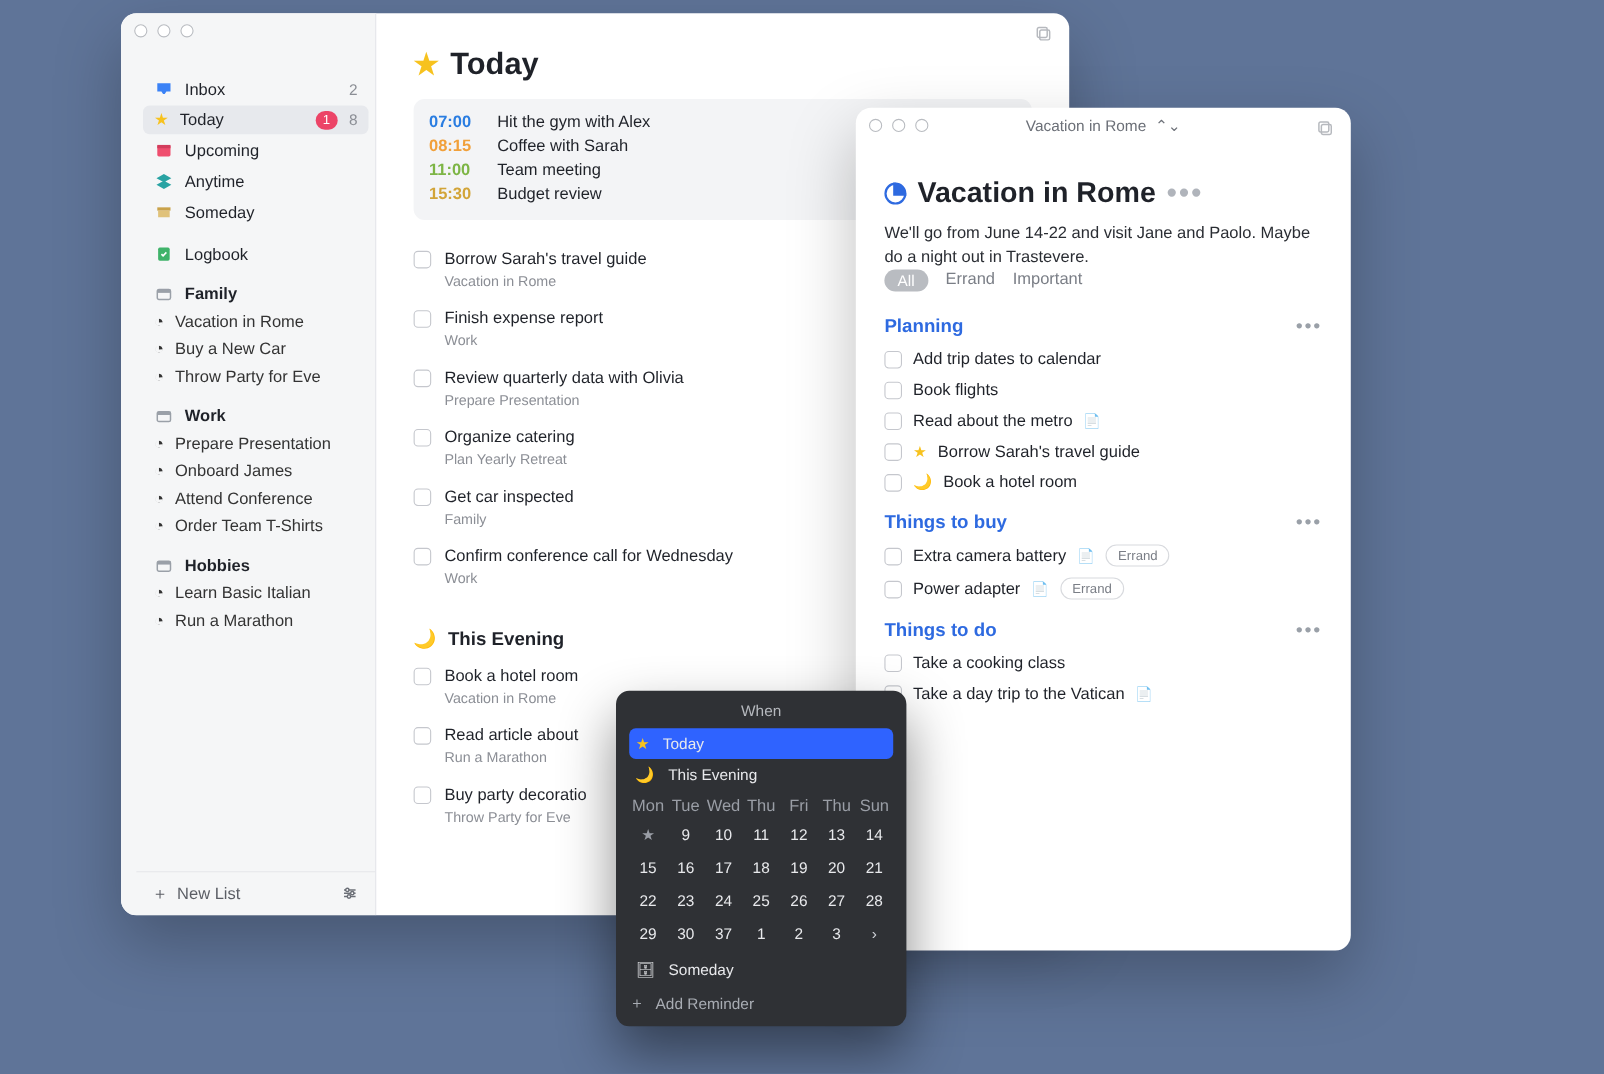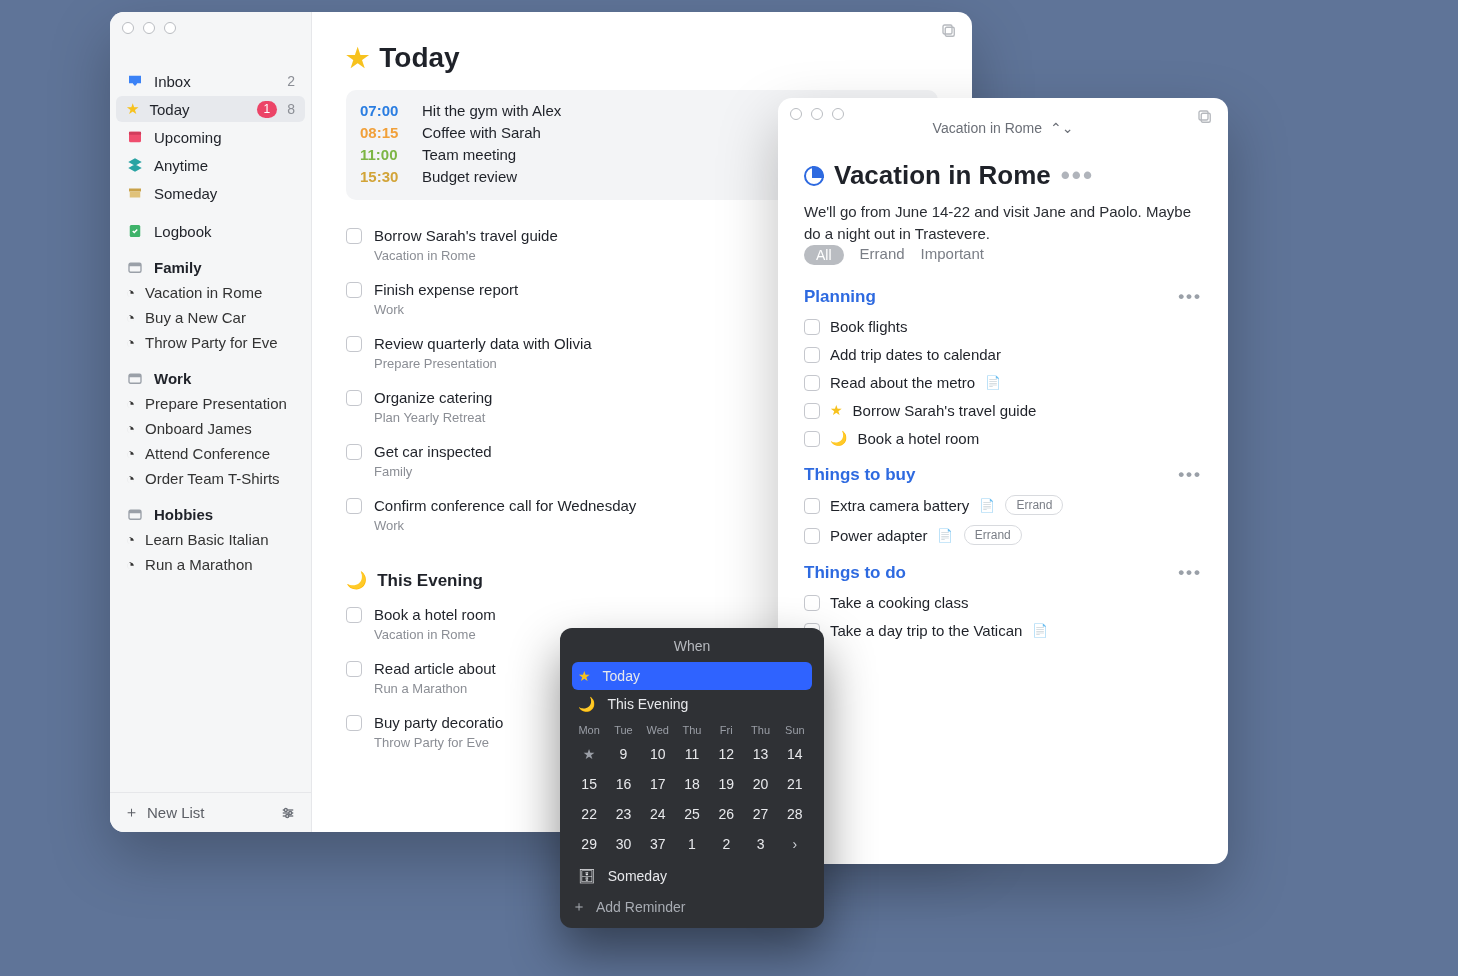--- a/index.html
+++ b/index.html
@@ -41,21 +41,21 @@
     border-radius: 14px;
     box-shadow: 0 25px 60px rgba(0,0,0,.25);
     overflow: hidden;
   }
   .traffic { position: absolute; top: 10px; left: 12px; display: flex; gap: 9px; }
   .dot { width: 12px; height: 12px; border-radius: 50%; border: 1px solid #b9bcc1; background: #fff; }
   .titlebar-right { position: absolute; top: 10px; right: 14px; color: #b6b9be; }
 
   
   #main { left: 110px; top: 12px; width: 862px; height: 820px; display: flex; }
-  .sidebar { width: 202px; background: var(--sidebar-bg); padding: 56px 0 0 0; border-right: 1px solid var(--border); display: flex; flex-direction: column; }
+  .sidebar { width: 232px; background: var(--sidebar-bg); padding: 56px 0 0 14px; border-right: 1px solid var(--border); display: flex; flex-direction: column; }
   .nav { display: flex; flex-direction: column; gap: 2px; padding: 0 6px; }
   .nav-item, .area-item, .project-item {
     display: flex; align-items: center; gap: 10px;
     padding: 4px 10px; border-radius: 6px; cursor: default;
   }
   .nav-item.selected { background: #e7e9ed; }
   .nav-item .label, .area-item .label, .project-item .label { flex: 1; white-space: nowrap; overflow: hidden; text-overflow: ellipsis; }
   .nav-item .count { color: var(--muted); font-size: 14px; }
   .badge-red { background: var(--red-badge); color: #fff; font-size: 12px; padding: 0 7px; border-radius: 9px; line-height: 17px; }
   .area-header { display:flex; align-items:center; gap:10px; padding: 14px 16px 4px 16px; font-weight: 600; }
@@ -82,21 +82,21 @@
   .task .txt { line-height: 20px; }
   .task .sub { color: var(--muted); font-size: 13px; }
 
   .section { margin-top: 34px; }
   .section-head { display:flex; align-items:center; gap:10px; font-weight:700; font-size:17px; color:#1f2229; }
   .section-head .moon { color: var(--moon); }
 
   
   #win2 { left: 778px; top: 98px; width: 450px; height: 766px; }
   #win2 .tb { height: 34px; }
-  #win2 .title-center { position:absolute; top:22px; left:0; right:0; text-align:center; color:#6b6f77; font-size:14px; }
+  #win2 .title-center { position:absolute; top:8px; left:0; right:0; text-align:center; color:#6b6f77; font-size:14px; }
   #win2 .title-center .chev { margin-left:4px; }
   #win2 .content { padding: 18px 26px; }
   #win2 h1 { display:flex; align-items:center; gap:10px; font-size:26px; font-weight:700; margin: 10px 0 10px; }
   .pie-icon { width:20px; height:20px; border-radius:50%; border:2px solid #2e6ae0; position:relative; }
   .pie-icon::after{ content:""; position:absolute; right:-2px; top:-2px; width:12px; height:12px; background:#2e6ae0; border-top-right-radius:12px; }
   .notes { color:#2a2d33; line-height:22px; }
   .filters { display:flex; gap:16px; align-items:flex-start; margin-bottom: 22px; }
   .pill { background:#b9bcc1; color:#fff; border-radius: 12px; padding: 2px 12px; font-size: 14px; }
   .filter { color:#7a7e86; }
 
@@ -113,21 +113,21 @@
   #when {
     position:absolute; left:560px; top:628px; width:264px;
     background: var(--popover); color:#e8e9ec; border-radius:12px;
     box-shadow: 0 24px 50px rgba(0,0,0,.45);
     padding: 10px 12px 12px; font-size:14px;
   }
   #when .hdr { text-align:center; color:#b6b9be; margin-bottom:8px; }
   #when .opt { display:flex; align-items:center; gap:12px; padding:6px 6px; border-radius:6px; }
   #when .opt.sel { background:#2f63ff; }
   #when .grid { display:grid; grid-template-columns: repeat(7, 1fr); gap:6px 0; text-align:center; margin-top:6px; }
-  #when .dow { color:#9a9ea6; font-size:11px; }
+  #when .dow { color:#9a9ea6; font-size:15px; }
   #when .day { padding:4px 0; border-radius:4px; }
   #when .nav-next { grid-column: 7; color:#cfd2d8; }
   #when .star-cell { color:#9a9ea6; }
   #when .add { display:flex; align-items:center; gap:10px; color:#a8acb3; margin-top:8px; }
 
   
   .svg-inline { width:18px; height:18px; display:inline-block; vertical-align:-3px; }
   .row { display:flex; align-items:flex-end; gap:8px; }
   .kebab { color:#b0b4bb; letter-spacing:2px; }
 </style>
@@ -423,25 +423,25 @@
 
       <div id="proj-sections">
           <div class="proj-section">
             <div class="proj-head">
               <span>Planning</span>
               <span class="dots">•••</span>
             </div>
             <div class="proj-tasks">
               <div class="proj-task">
                 <span class="cb"></span>
+                <span>Add trip dates to calendar</span>
+              </div>
+              <div class="proj-task">
+                <span class="cb"></span>
                 <span>Book flights</span>
-              </div>
-              <div class="proj-task">
-                <span class="cb"></span>
-                <span>Add trip dates to calendar</span>
               </div>
               <div class="proj-task">
                 <span class="cb"></span>
                 <span>Read about the metro</span> 
                 <span class="note-icon">📄</span>
               </div>
               <div class="proj-task">
                 <span class="cb"></span>
                 <span class="mini-icon" style="color:var(--star)">★</span>
                 <span>Borrow Sarah's travel guide</span>

